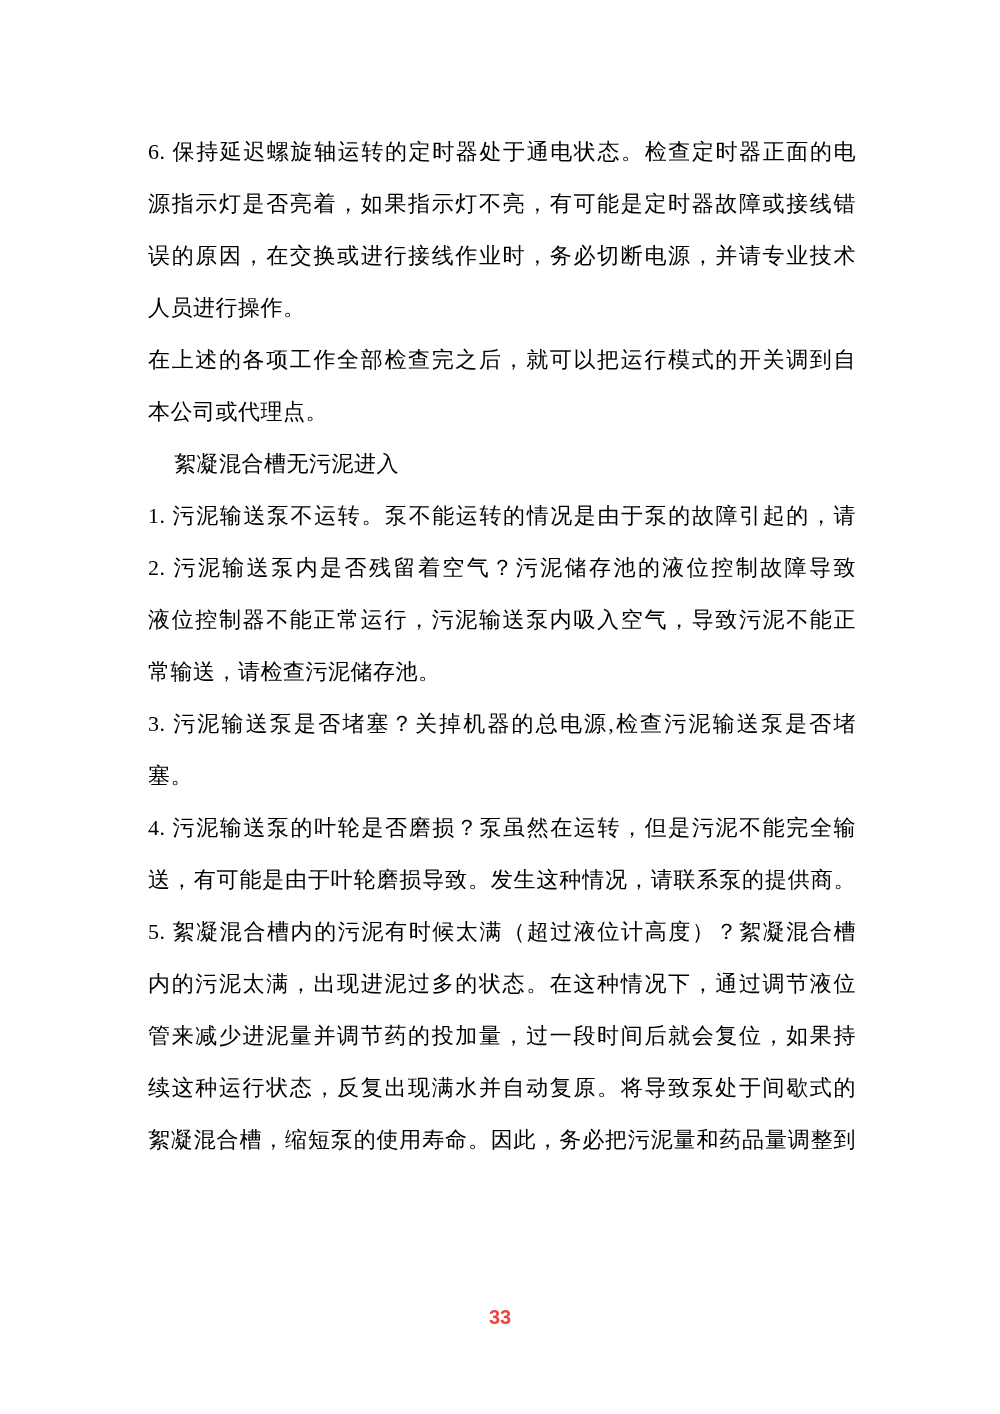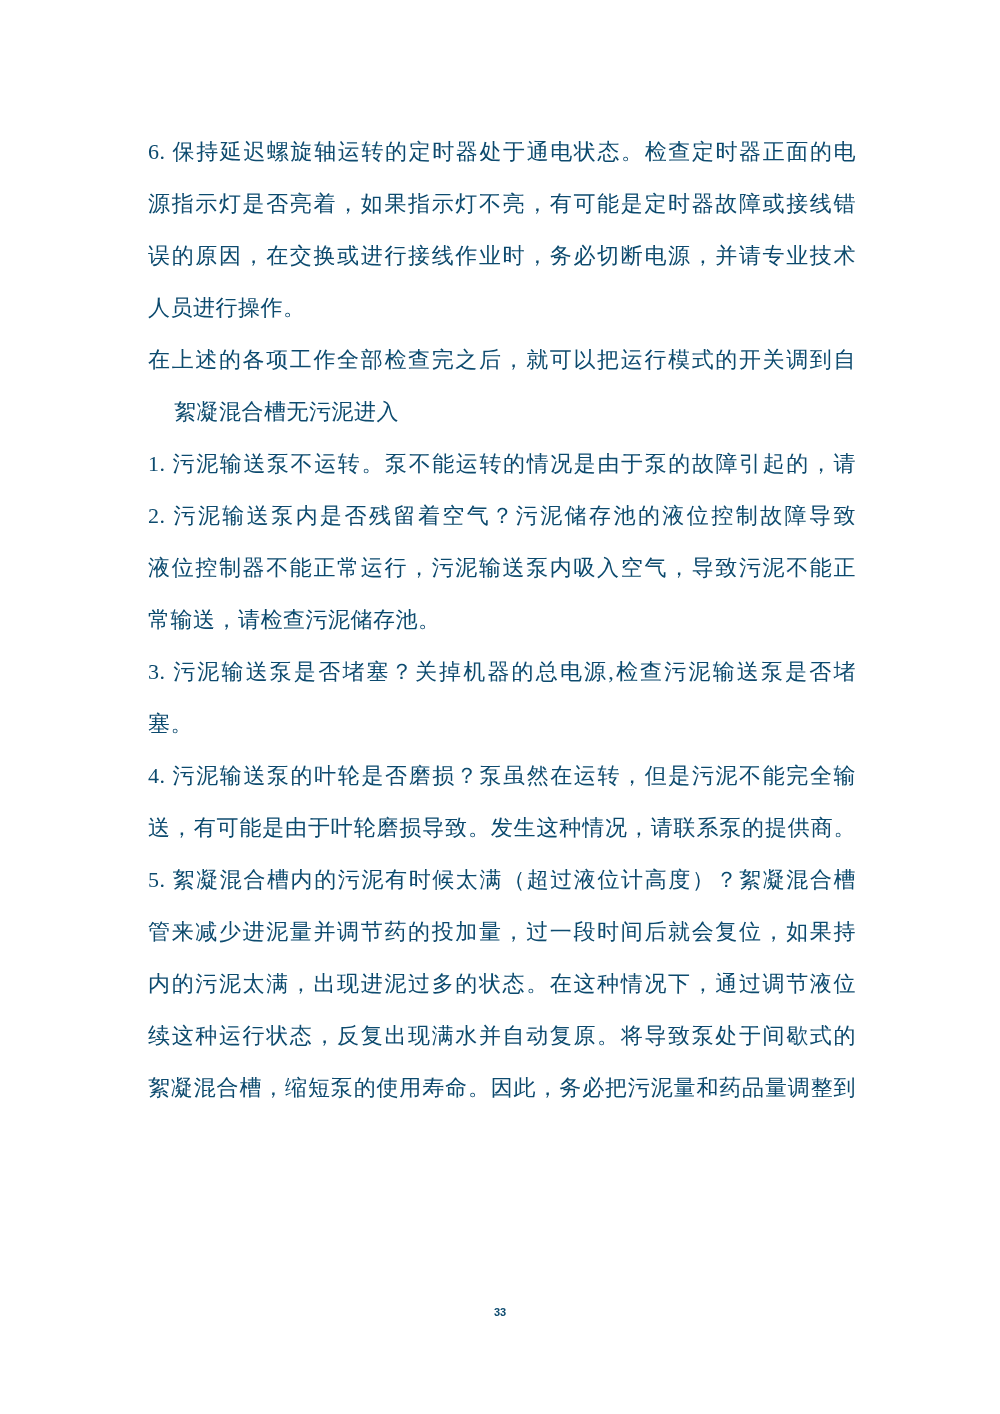--- a/index.html
+++ b/index.html
@@ -18,60 +18,61 @@
   .textblock {
     position: absolute;
     left: 148px;
     top: 126px;
     width: 708px;
   }
   .line {
     height: 52px;
     line-height: 52px;
     font-size: 22px;
-    color: #0c4a6e;
+    color: #000000;
     text-align: left;
     overflow: hidden;
     letter-spacing: 0.5px;
   }
   .line.j {
     text-align: justify;
     text-align-last: justify;
   }
   .page-number {
     position: absolute;
     left: 0;
     top: 1306px;
     width: 100%;
     text-align: center;
     font-family: "Liberation Sans", "DejaVu Sans", sans-serif;
-    font-size: 11px;
+    font-size: 20px;
     font-weight: 700;
-    color: #0c4a6e;
+    color: #ef4444;
   }
 </style>
 </head>
 <body>
 
 <div class="page">
   <div class="textblock">
       <div class="line j">6. 保持延迟螺旋轴运转的定时器处于通电状态。检查定时器正面的电</div>
       <div class="line j">源指示灯是否亮着，如果指示灯不亮，有可能是定时器故障或接线错</div>
       <div class="line j">误的原因，在交换或进行接线作业时，务必切断电源，并请专业技术</div>
       <div class="line">人员进行操作。</div>
       <div class="line j">在上述的各项工作全部检查完之后，就可以把运行模式的开关调到自</div>
+      <div class="line">本公司或代理点。</div>
       <div class="line" style="padding-left: 6px; margin-left: 20px;">絮凝混合槽无污泥进入</div>
       <div class="line j">1. 污泥输送泵不运转。泵不能运转的情况是由于泵的故障引起的，请</div>
       <div class="line j">2. 污泥输送泵内是否残留着空气？污泥储存池的液位控制故障导致</div>
       <div class="line j">液位控制器不能正常运行，污泥输送泵内吸入空气，导致污泥不能正</div>
       <div class="line">常输送，请检查污泥储存池。</div>
       <div class="line j">3. 污泥输送泵是否堵塞？关掉机器的总电源,检查污泥输送泵是否堵</div>
       <div class="line">塞。</div>
       <div class="line j">4. 污泥输送泵的叶轮是否磨损？泵虽然在运转，但是污泥不能完全输</div>
       <div class="line j">送，有可能是由于叶轮磨损导致。发生这种情况，请联系泵的提供商。</div>
       <div class="line j">5. 絮凝混合槽内的污泥有时候太满（超过液位计高度）？絮凝混合槽</div>
+      <div class="line j">内的污泥太满，出现进泥过多的状态。在这种情况下，通过调节液位</div>
       <div class="line j">管来减少进泥量并调节药的投加量，过一段时间后就会复位，如果持</div>
-      <div class="line j">内的污泥太满，出现进泥过多的状态。在这种情况下，通过调节液位</div>
       <div class="line j">续这种运行状态，反复出现满水并自动复原。将导致泵处于间歇式的</div>
       <div class="line j">絮凝混合槽，缩短泵的使用寿命。因此，务必把污泥量和药品量调整到</div>
     </div>
   <div class="page-number">33</div>
 </div>
 
 </body></html>

